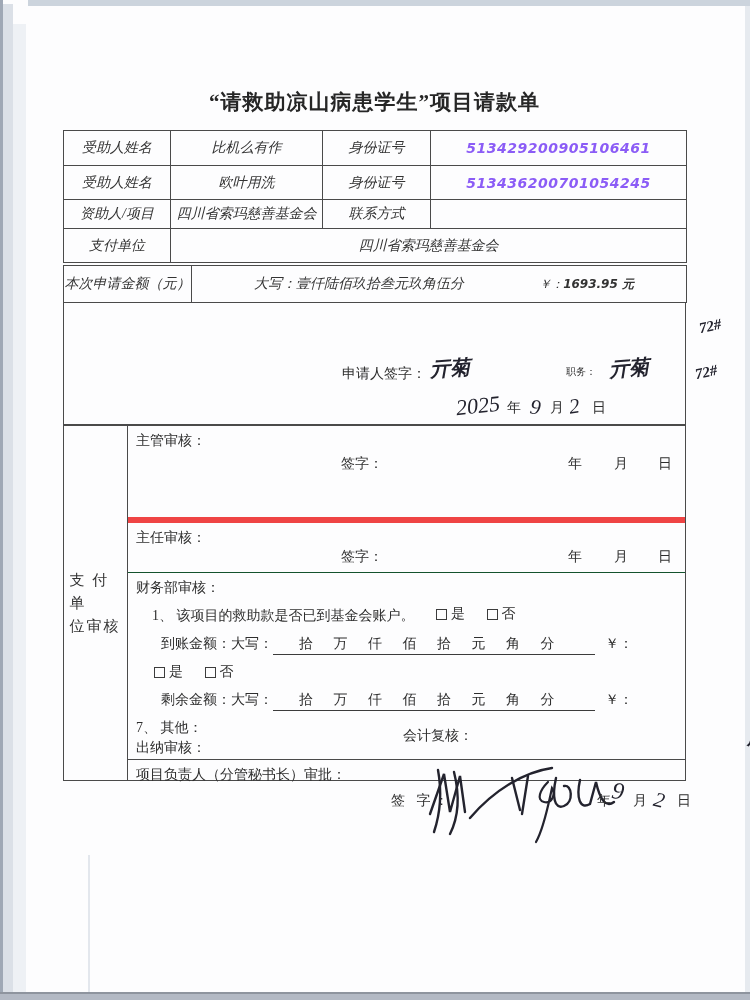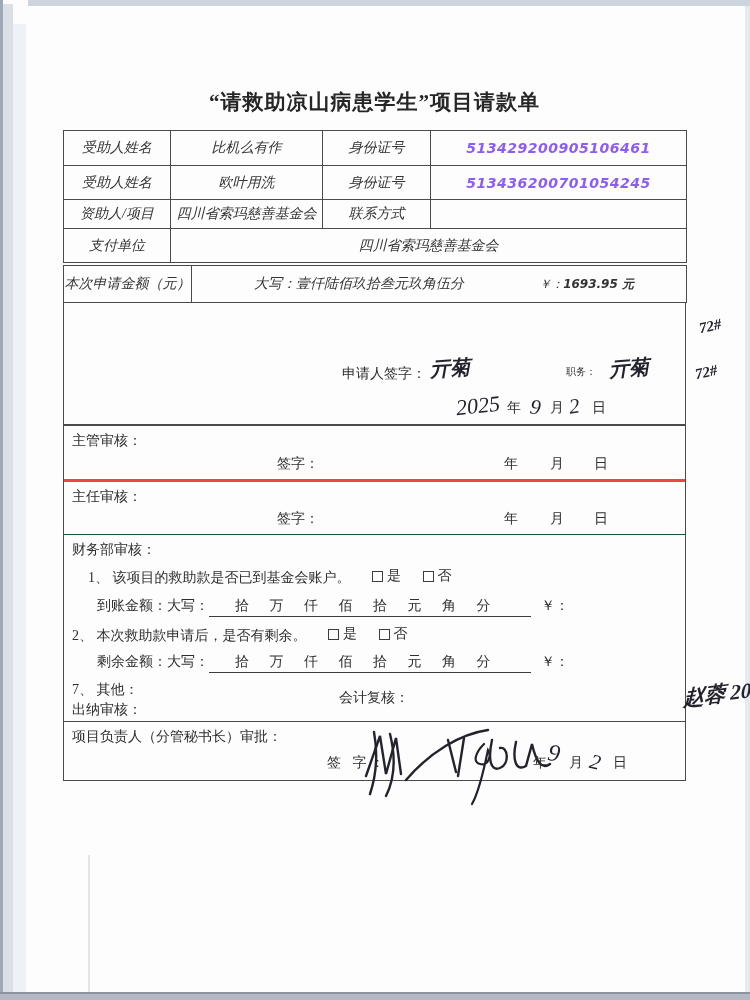--- a/index.html
+++ b/index.html
@@ -64,21 +64,21 @@
 
   
   .audit { position:absolute; left:63px; top:425px; width:623px; height:356px;
            border:1px solid #4a4a4a; display:flex; }
   .audit-side { width:64px; border-right:1px solid #4a4a4a; display:flex;
                 align-items:center; justify-content:center; }
   .audit-side .stack { width:52px; font-size:15px; line-height:23px; letter-spacing:2px; color:#333; }
   .audit-main { flex:1; position:relative; }
   .ablock { position:relative; width:100%; }
   .b1 { height:53px; }
-  .b2 { height:55px; border-top:3px solid #ef4444; }
+  .b2 { height:55px; border-top:6px solid #ef4444;margin-top:38px; }
   .b3 { height:187px; border-top:1px solid #14532d; }
   .b4 { height:59px; border-top:1px solid #4a4a4a; }
   .ablock .head { position:absolute; left:8px; top:6px; font-size:14px; }
   .sign-row { position:absolute; left:0; bottom:6px; width:100%; height:18px; font-size:14px; }
   .sign-row .s-lbl { position:absolute; left:213px; }
   .sign-row .y-l { position:absolute; left:440px; }
   .sign-row .m-l { position:absolute; left:486px; }
   .sign-row .d-l { position:absolute; left:530px; }
 
   .fin-line { position:absolute; font-size:14px; white-space:nowrap; }
@@ -179,20 +179,26 @@
     <span class="p-mon">月</span>
     <span class="hw hw-day">2</span>
     <span class="p-day">日</span>
   </div>
 </div>
 
 <div class="hw hw-note note1">72#</div>
 <div class="hw hw-note note2">72#</div>
 
 <div class="audit">
+  <div class="audit-side">
+    <div class="stack">
+      <div>支 付 单</div>
+      <div>位审核</div>
+    </div>
+  </div>
   <div class="audit-main">
 
     <div class="ablock b1">
       <div class="head">主管审核：</div>
       <div class="sign-row">
         <span class="s-lbl">签字：</span>
         <span class="y-l">年</span>
         <span class="m-l">月</span>
         <span class="d-l">日</span>
       </div>
@@ -218,21 +224,20 @@
           </span>
         <span class="cb">
             <span class="cbx"></span>
             <span>否</span>
           </span>
       </div>
       <div class="fin-line fl-rcv">
         <span>到账金额：大写：</span><span class="uline">拾 万 仟 佰 拾 元 角 分</span><span class="yuan">￥：</span>
       </div>
       <div class="fin-line fl-q2">
-        <span>2、 本次救助款申请后，是否有剩余。</span>
         <span class="cb">
             <span class="cbx"></span>
             <span>是</span>
           </span>
         <span class="cb">
             <span class="cbx"></span>
             <span>否</span>
           </span>
       </div>
       <div class="fin-line fl-rem">

